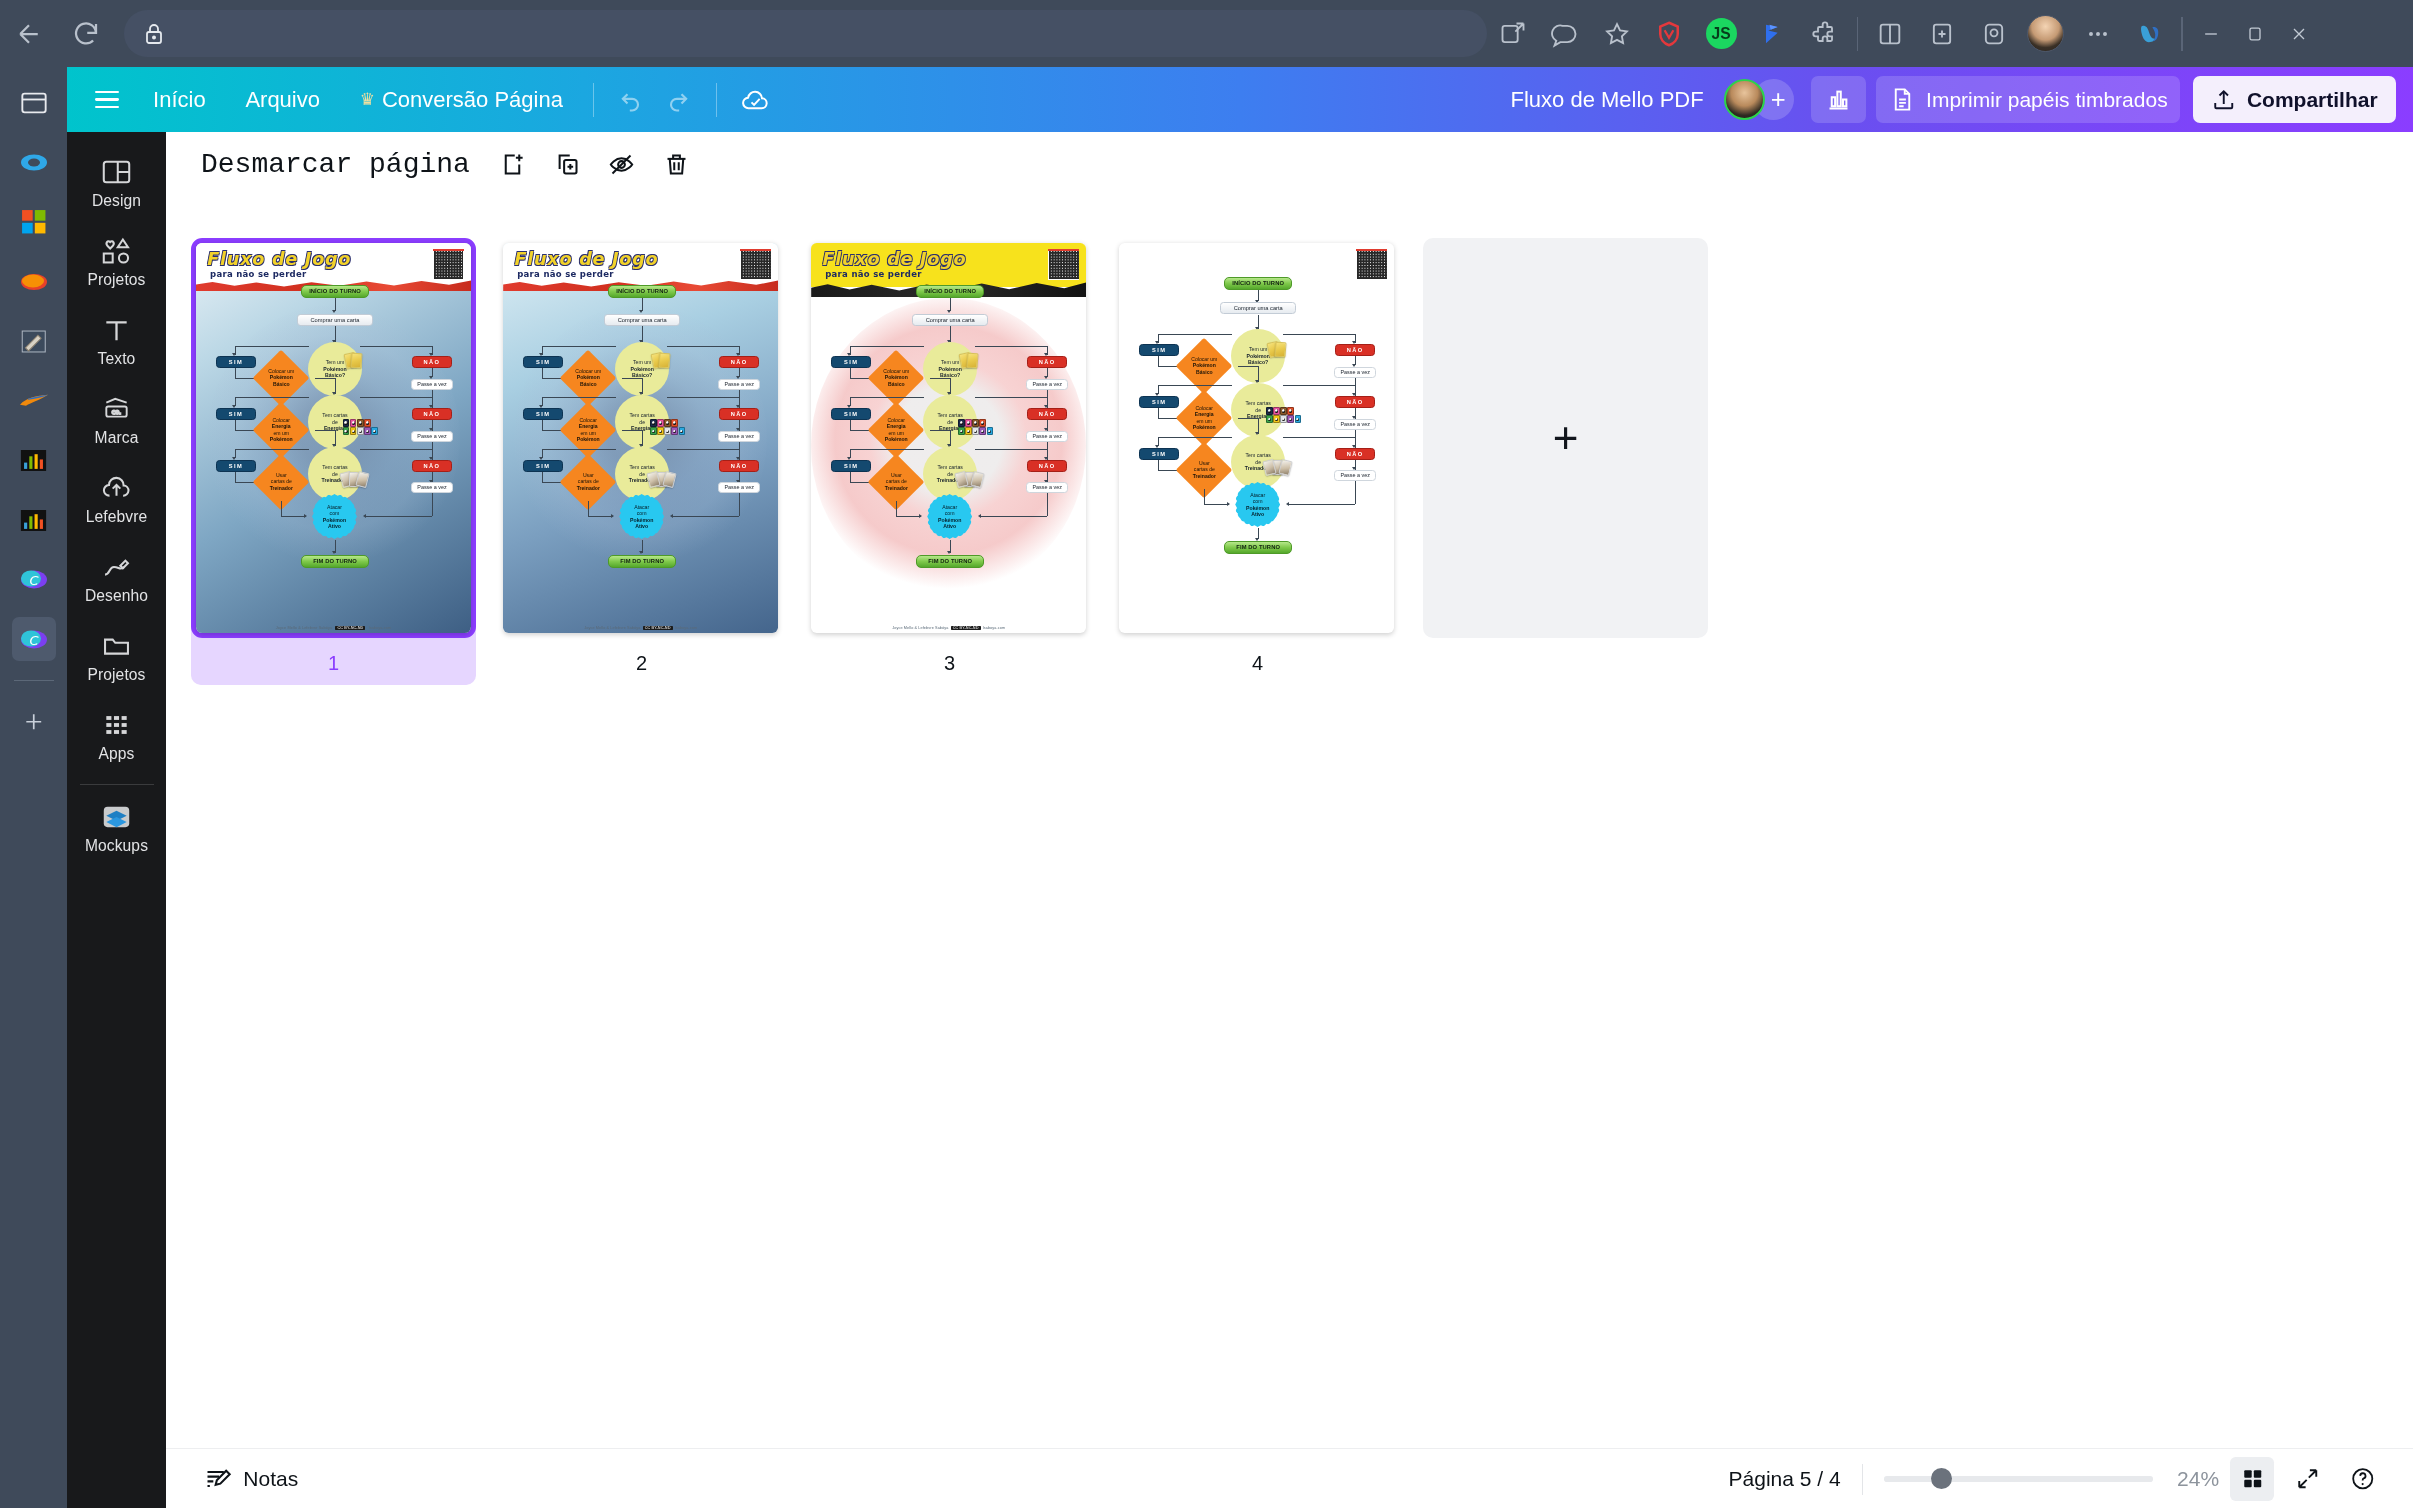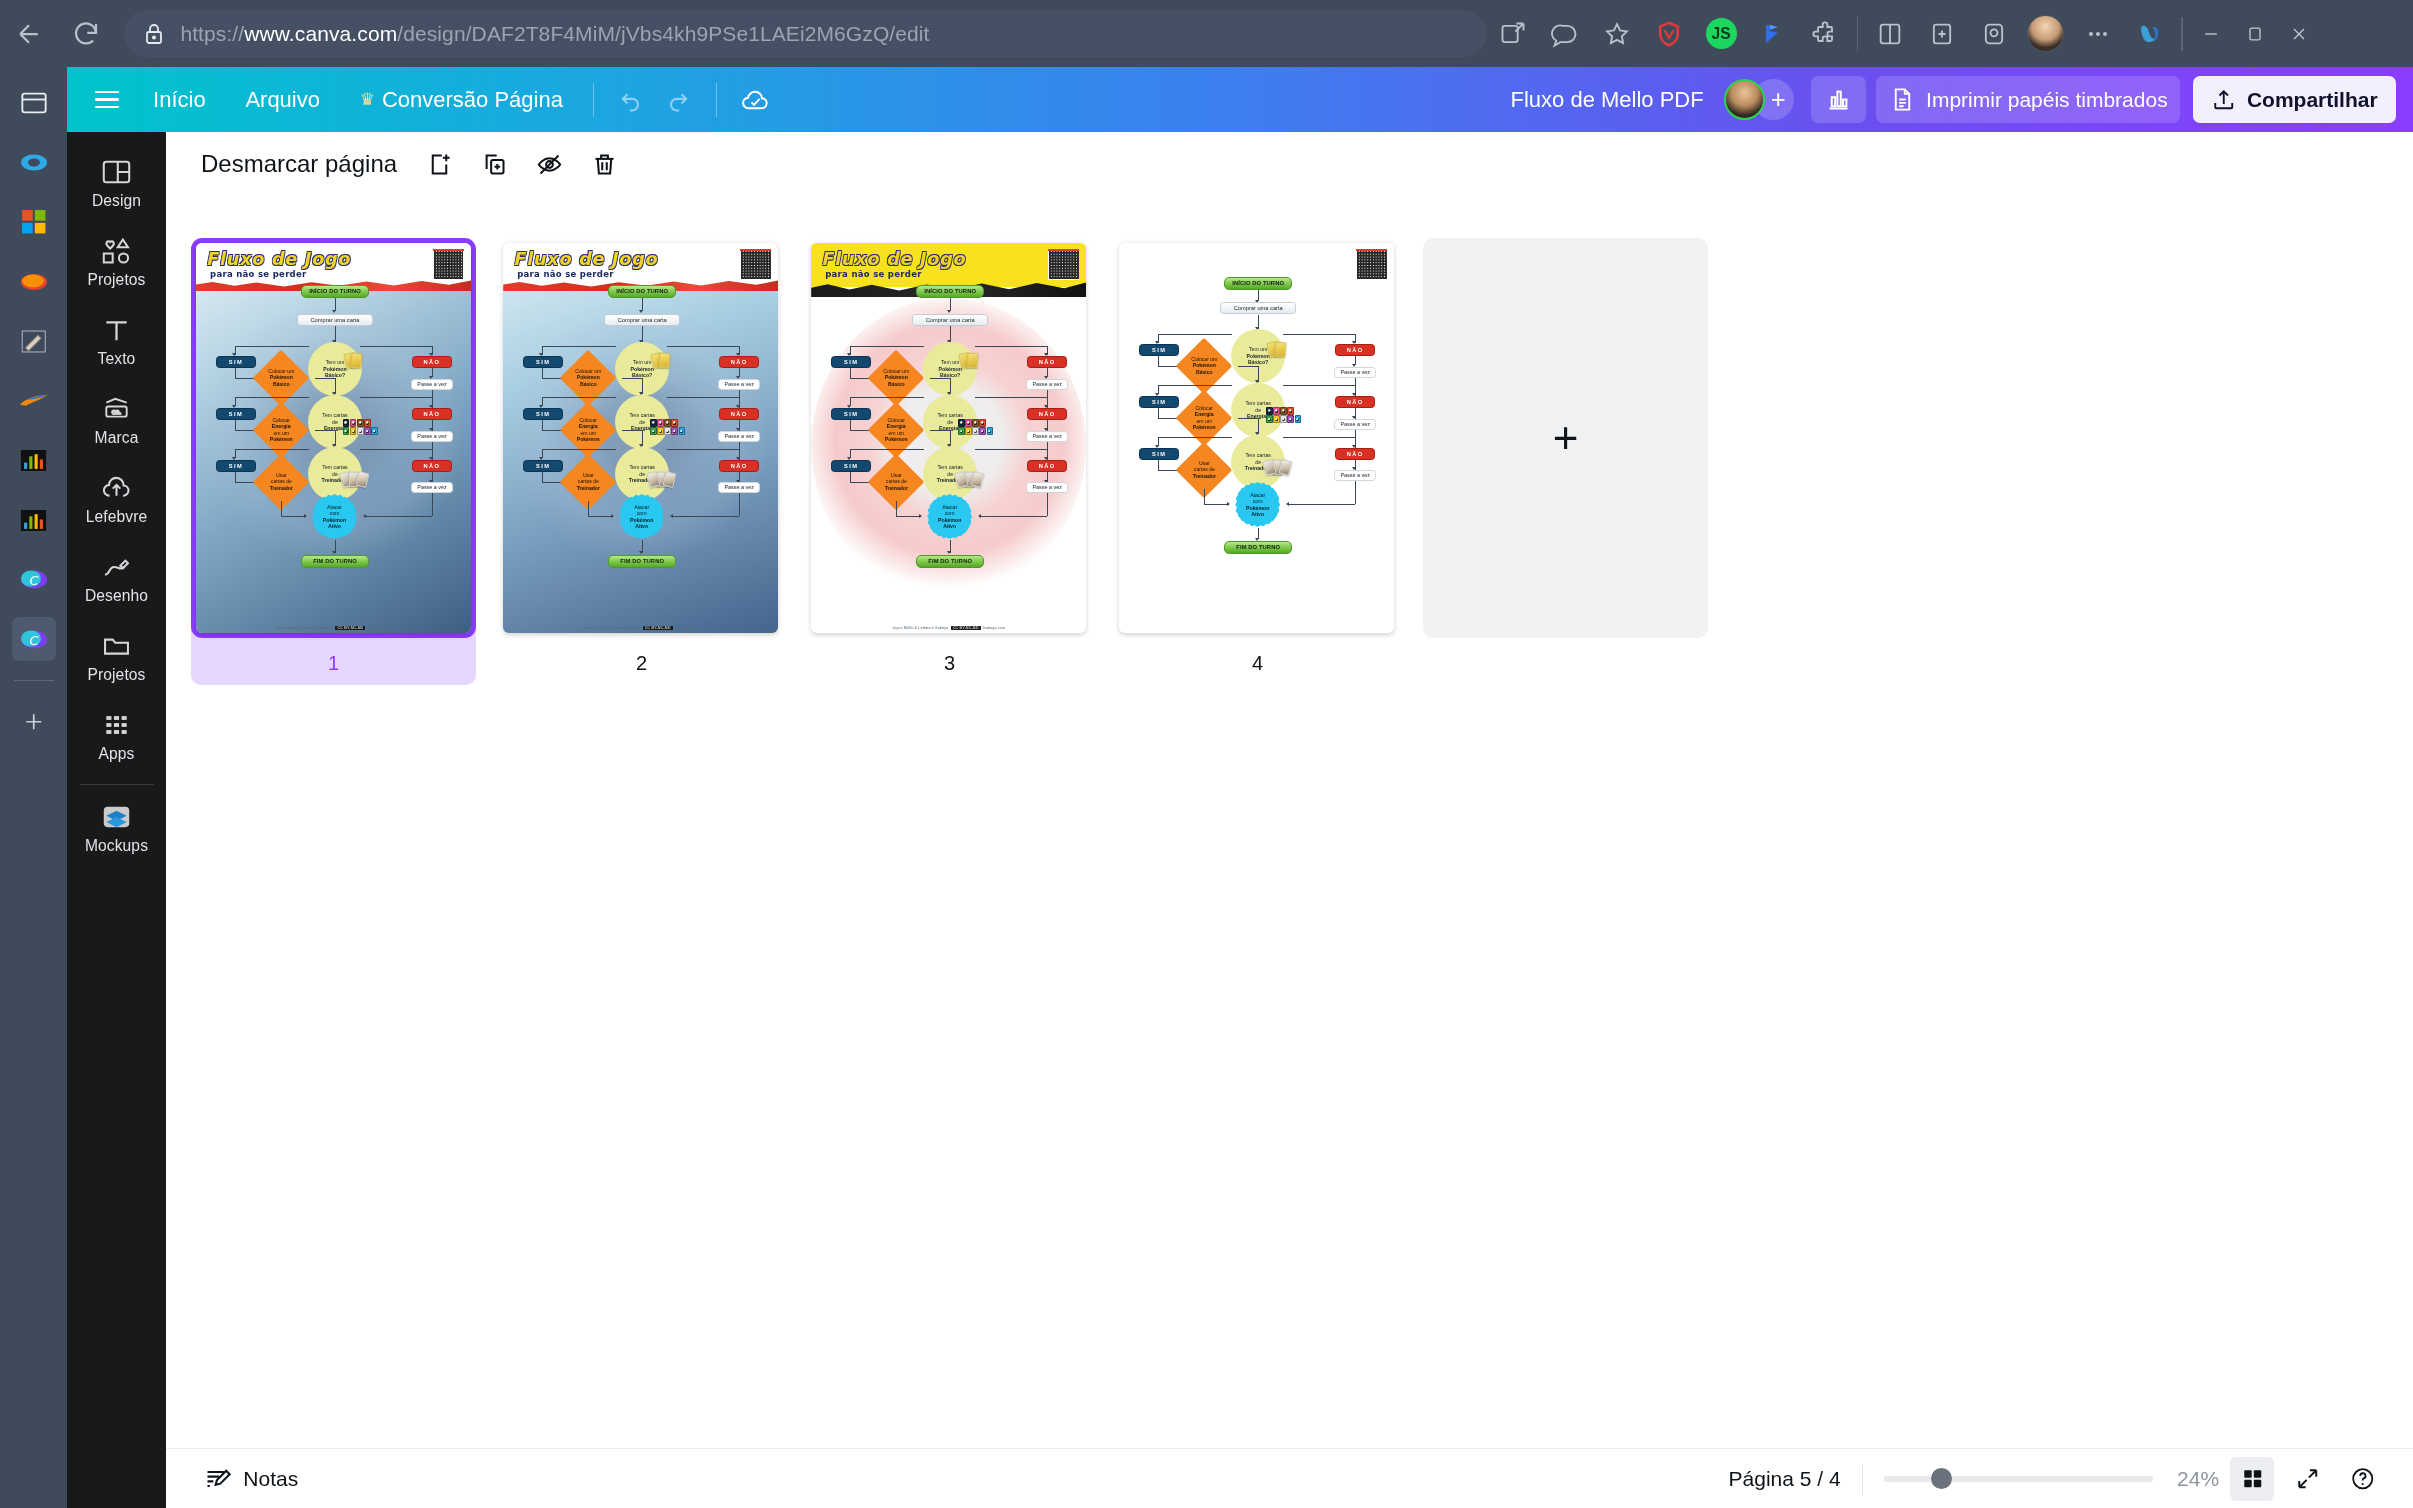--- a/index.html
+++ b/index.html
@@ -125,21 +125,21 @@
 
   
   .main {
     position: absolute; left: 166px; top: 132px; width: 2247px; height: 1376px;
     background: #ffffff;
   }
   .page-toolbar {
     position: absolute; left: 0; top: 0; width: 100%; height: 64px;
     display: flex; align-items: center; padding-left: 25px; gap: 4.2px;
   }
-  .unmark-btn { font-size: 24px; color: #0e1318; padding: 7px 10px; border-radius: 5.7px; white-space: nowrap; }
+  .unmark-btn { font-size: 28px; color: #0e1318; padding: 7px 10px; border-radius: 5.7px; white-space: nowrap; font-family: Liberation Mono, monospace; }
   .tb-icon { width: 45px; height: 45px; display: flex; align-items: center; justify-content: center;
     color: #0e1318; border-radius: 5.7px; margin-left: 5.7px; }
   .tb-icon svg { width: 27px; height: 27px; }
 
   
   .pages-grid {
     position: absolute; left: 25px; top: 106px;
     display: flex; gap: 23px; align-items: flex-start;
   }
   .page-cell { width: 285px; }
@@ -327,23 +327,20 @@
         <path d="M20 4v7h-7"></path>
       </svg>
   </div>
 
   <div class="urlbar">
     <svg class="lock" viewBox="0 0 24 24" fill="none" stroke="#e5e9ee" stroke-width="1.8">
       <rect x="5" y="10" width="14" height="11" rx="2"></rect>
         <path d="M8 10V7a4 4 0 0 1 8 0v3"></path>
         <circle cx="12" cy="15.5" r="1.1" fill="#e5e9ee"></circle>
     </svg>
-    <div class="url-text">
-      <span>https://</span><span class="host">www.canva.com</span><span class="path">/design/DAF2T8F4MiM/jVbs4kh9PSe1LAEi2M6GzQ/edit</span>
-    </div>
   </div>
 
   <div class="chrome-right">
     <div class="cicon">
       <svg viewBox="0 0 24 24" fill="none" stroke="currentColor" stroke-width="1.6">
           <rect x="3" y="5" width="13" height="14" rx="2"></rect>
           <path d="M14 10l7-7M21 3v6M21 3h-6"></path>
         </svg>
     </div>
     <div class="cicon">

